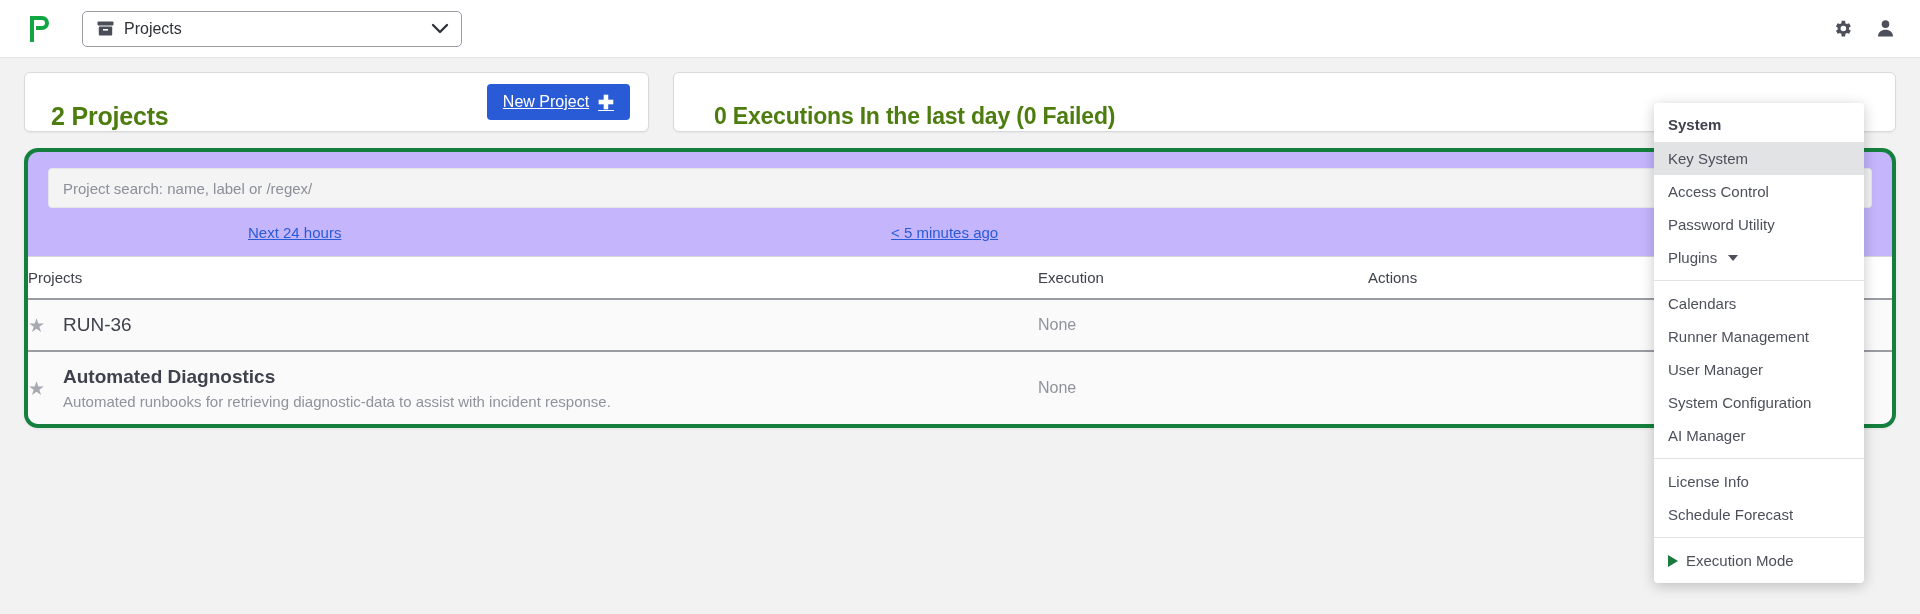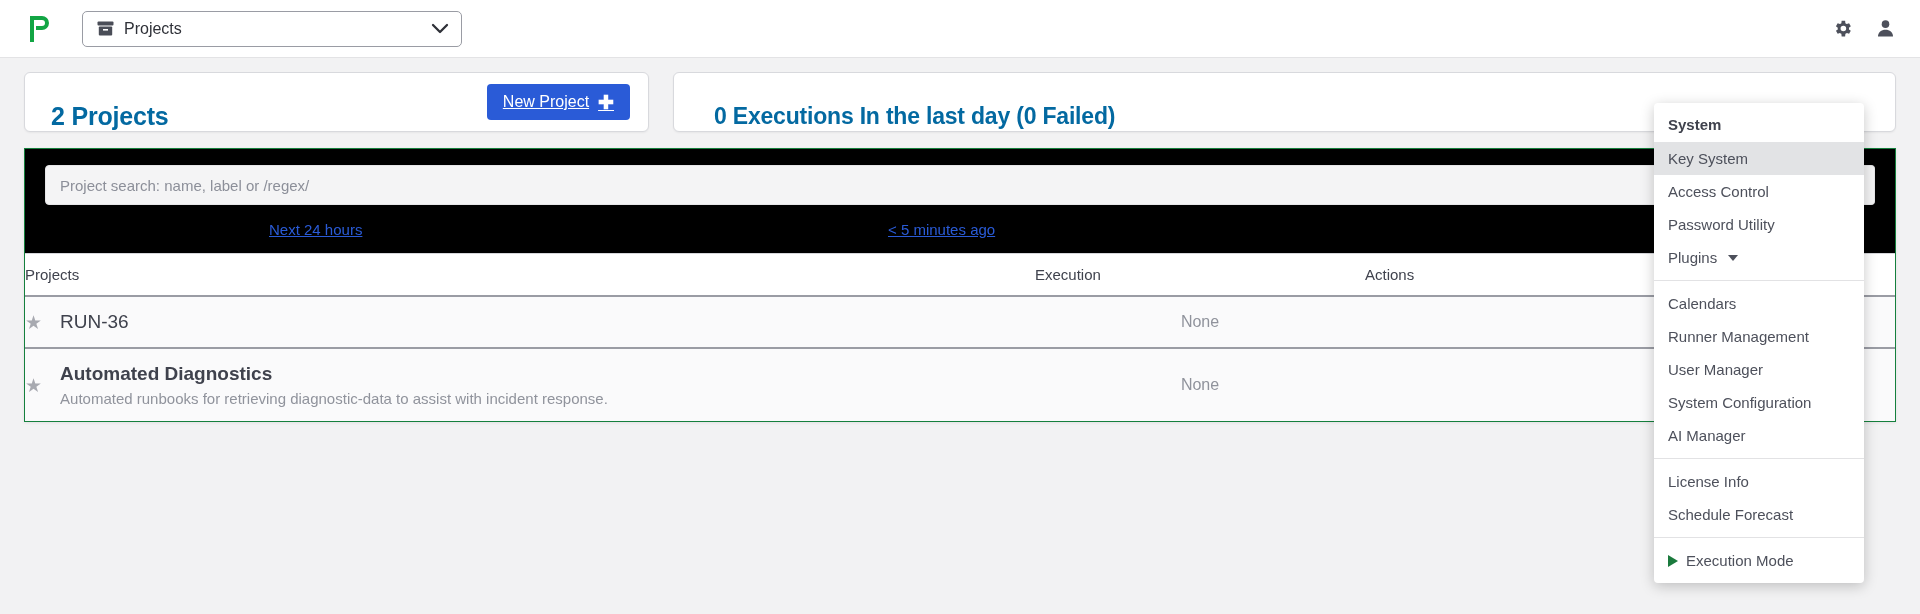--- a/index.html
+++ b/index.html
@@ -94,21 +94,21 @@
     height: 60px;
     display: flex;
     align-items: center;
     padding: 0 18px 0 26px;
   }
   .stat-card.projects { width: 625px; }
   .stat-card.executions { flex: 1 1 auto; padding-left: 40px; }
   .stat-title {
     font-size: 25px;
     font-weight: bold;
-    color: #0369a1;
+    color: #4d7c0f;
     letter-spacing: -0.2px;
     margin-top: 28px;
   }
   .stat-title.small {
     font-size: 23px;
   }
   .new-project-btn {
     margin-left: auto;
     background: #2a5bd7;
     color: #fff;
@@ -125,23 +125,23 @@
     text-decoration: underline;
   }
   .new-project-btn .plus {
     font-size: 19px;
     font-weight: bold;
     line-height: 1;
   }
 
   
   .list-card {
-    background: #000000;
-    border: 1px solid #15803d;
-    border-radius: 0;
+    background: #c4b5fd;
+    border: 4px solid #15803d;
+    border-radius: 14px;
     box-shadow: 0 1px 3px rgba(0,0,0,0.07);
     overflow: hidden;
   }
   .search-zone {
     padding: 16px 20px 0 20px;
   }
   .search-row {
     display: flex;
     align-items: stretch;
     gap: 0;
@@ -176,21 +176,21 @@
     height: 48px;
     position: relative;
     padding: 0 20px;
   }
   .tlink {
     color: #2a5bd7;
     font-size: 15px;
     text-decoration: underline;
     cursor: pointer;
   }
-  .link-a { position: absolute; left: 224px; }
+  .link-a { position: absolute; left: 200px; }
   .link-b { position: absolute; left: 843px; }
 
   .blue-chip {
     position: absolute;
     right: 22px;
     bottom: -14px;
     width: 11px; height: 11px;
     background: #2a5bd7;
     border-radius: 1px;
   }
@@ -237,21 +237,21 @@
     font-size: 19px;
     color: #3f424d;
   }
   .proj-name.bold { font-weight: bold; font-size: 19px; }
   .proj-desc {
     font-size: 15px;
     color: #90939c;
     margin-top: 5px;
   }
   td.cell-activity {
-    text-align: center;
+    text-align: left;
     color: #90939c;
     font-size: 16px;
   }
 
   
   .system-menu {
     position: absolute;
     top: 45px;
     right: 56px;
     width: 210px;

